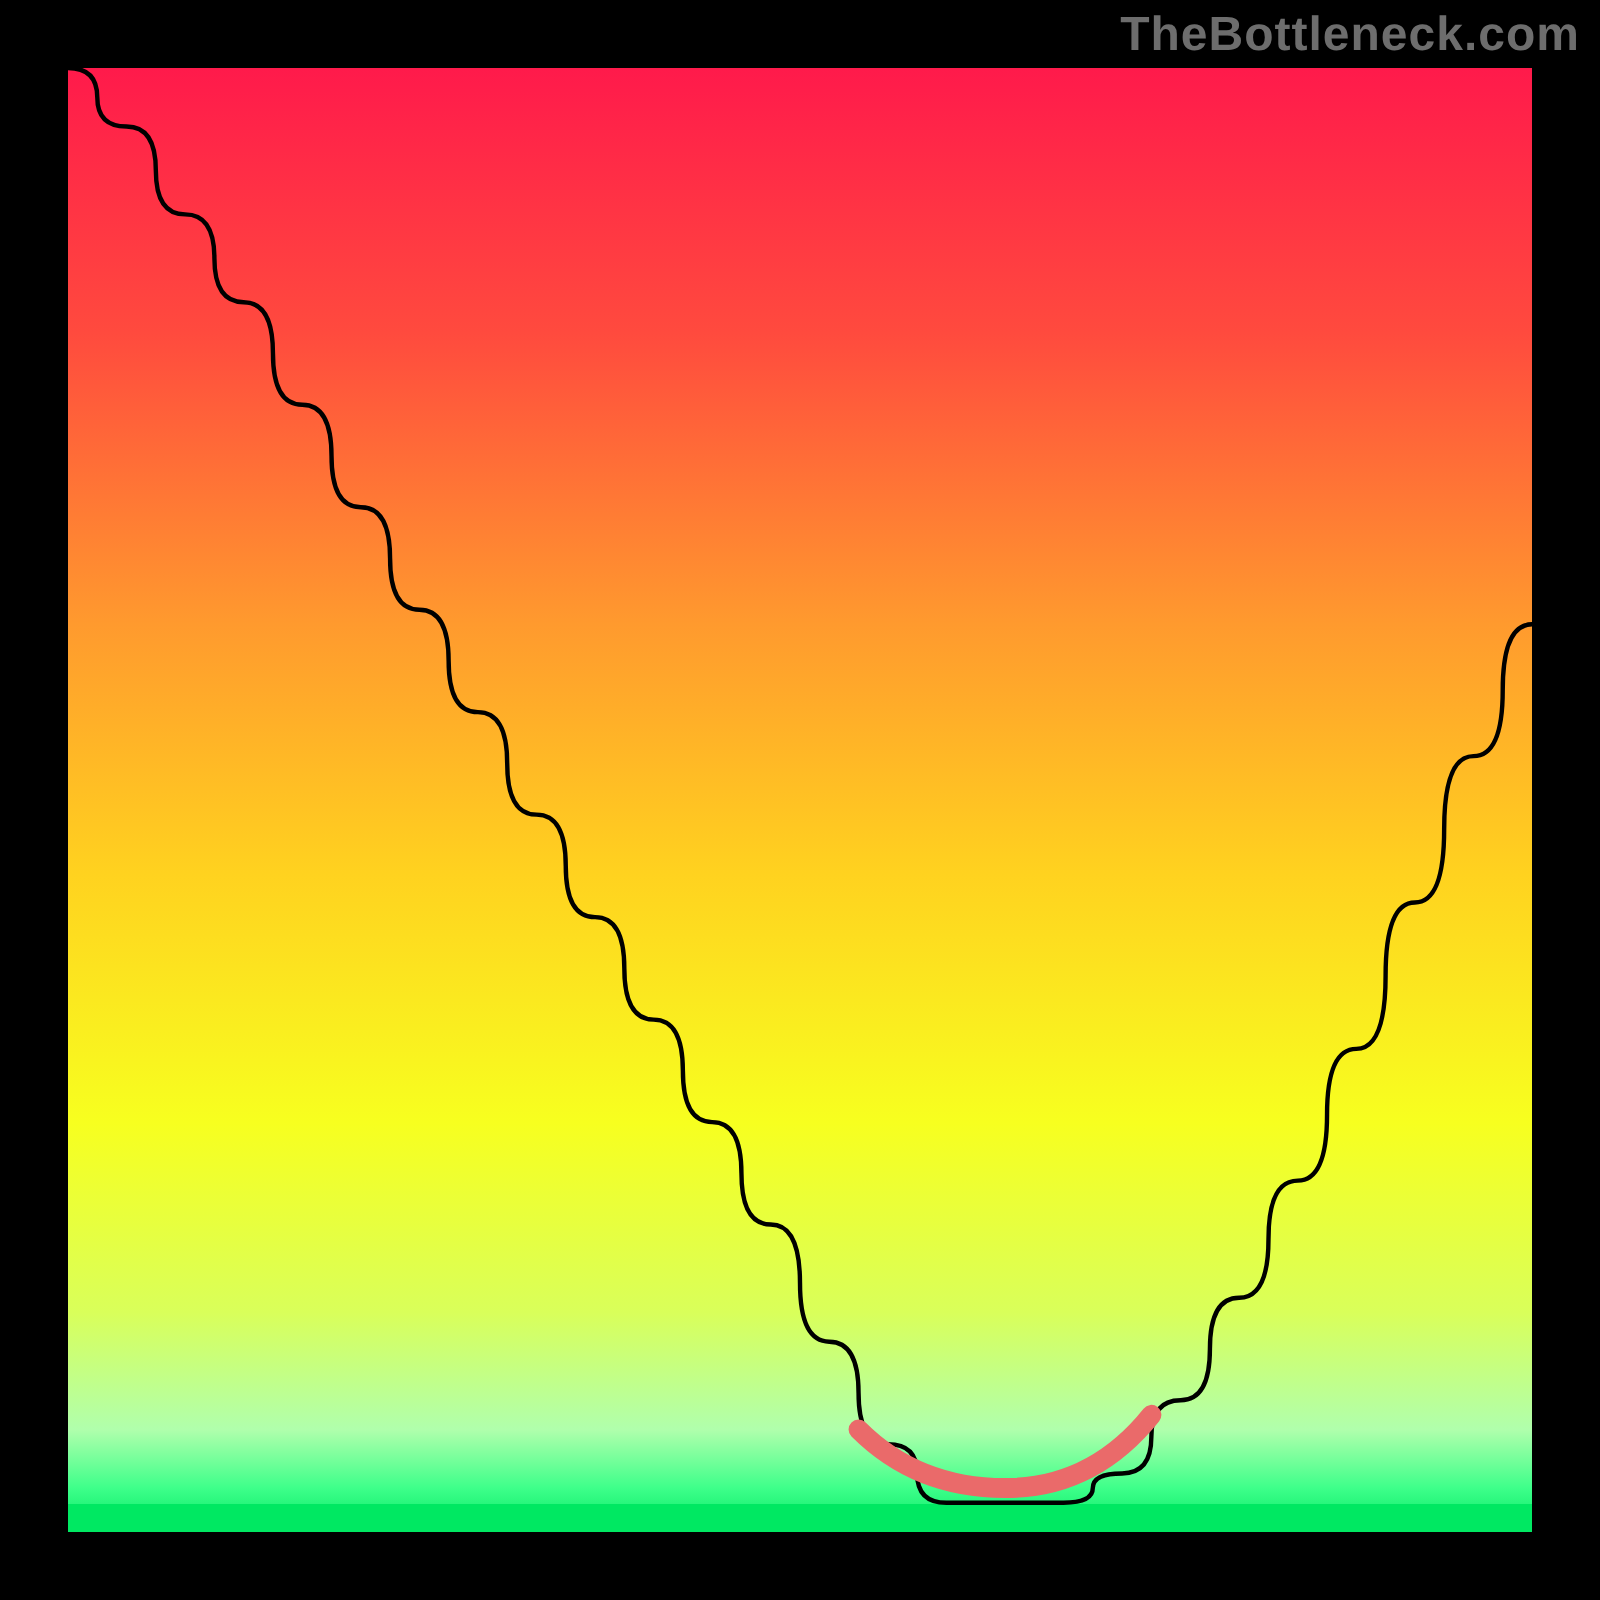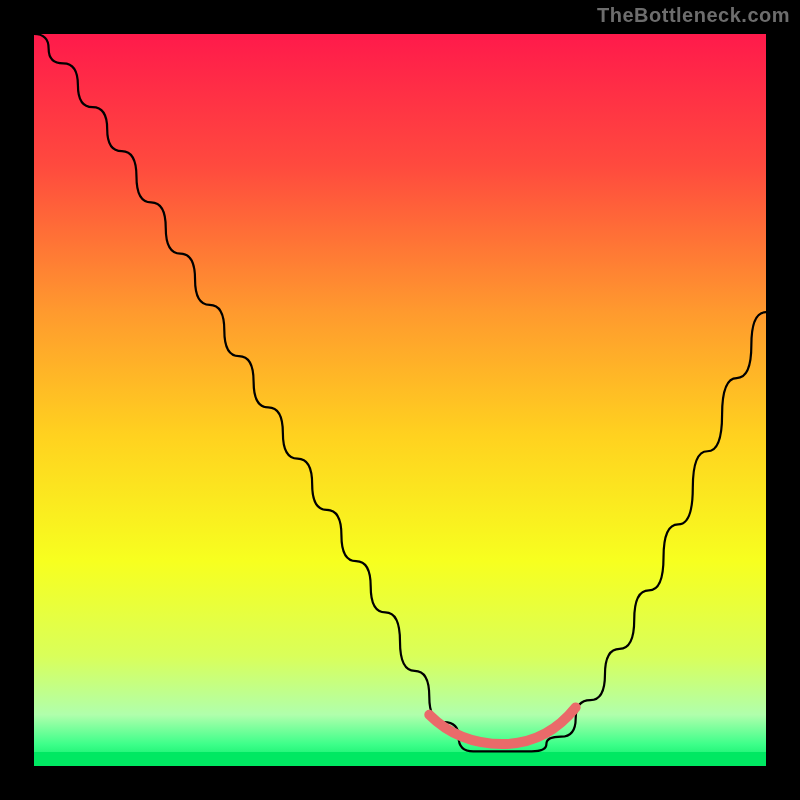--- a/index.html
+++ b/index.html
@@ -16,21 +16,21 @@
     top: 0; left: 0;
     width: 800px;
     height: 800px;
     background: #000;
   }
   .watermark {
     position: absolute;
     top: 4px;
     right: 10px;
     color: #6d6d6d;
-    font-size: 20px;
+    font-size: 24px;
     font-weight: bold;
     letter-spacing: 0.5px;
     z-index: 20;
   }
   svg {
     position: absolute;
     top: 0; left: 0;
   }
 </style>
 </head>

